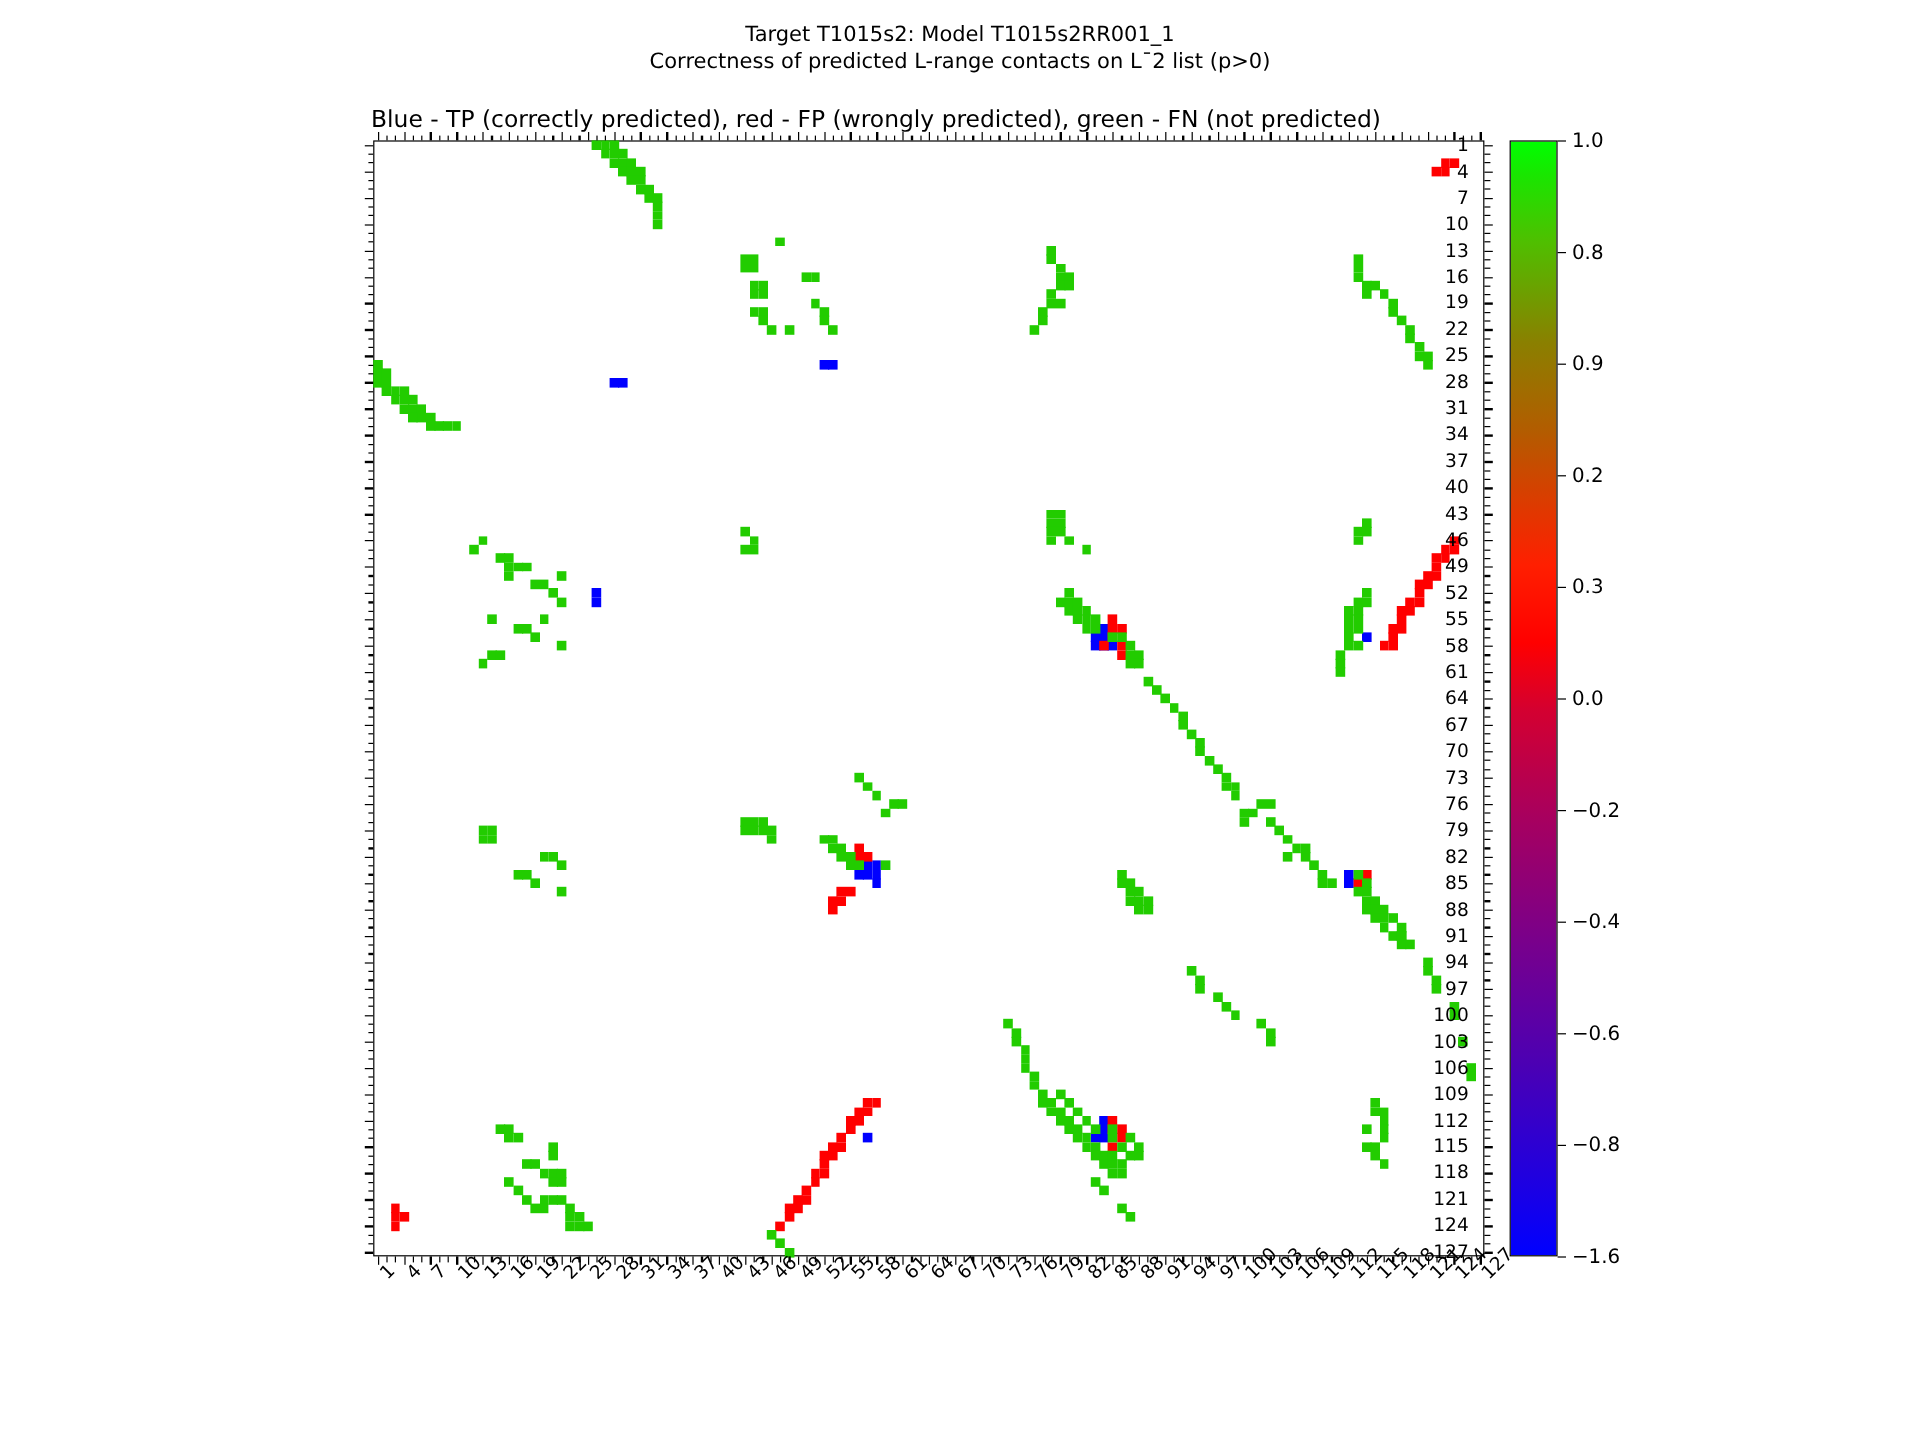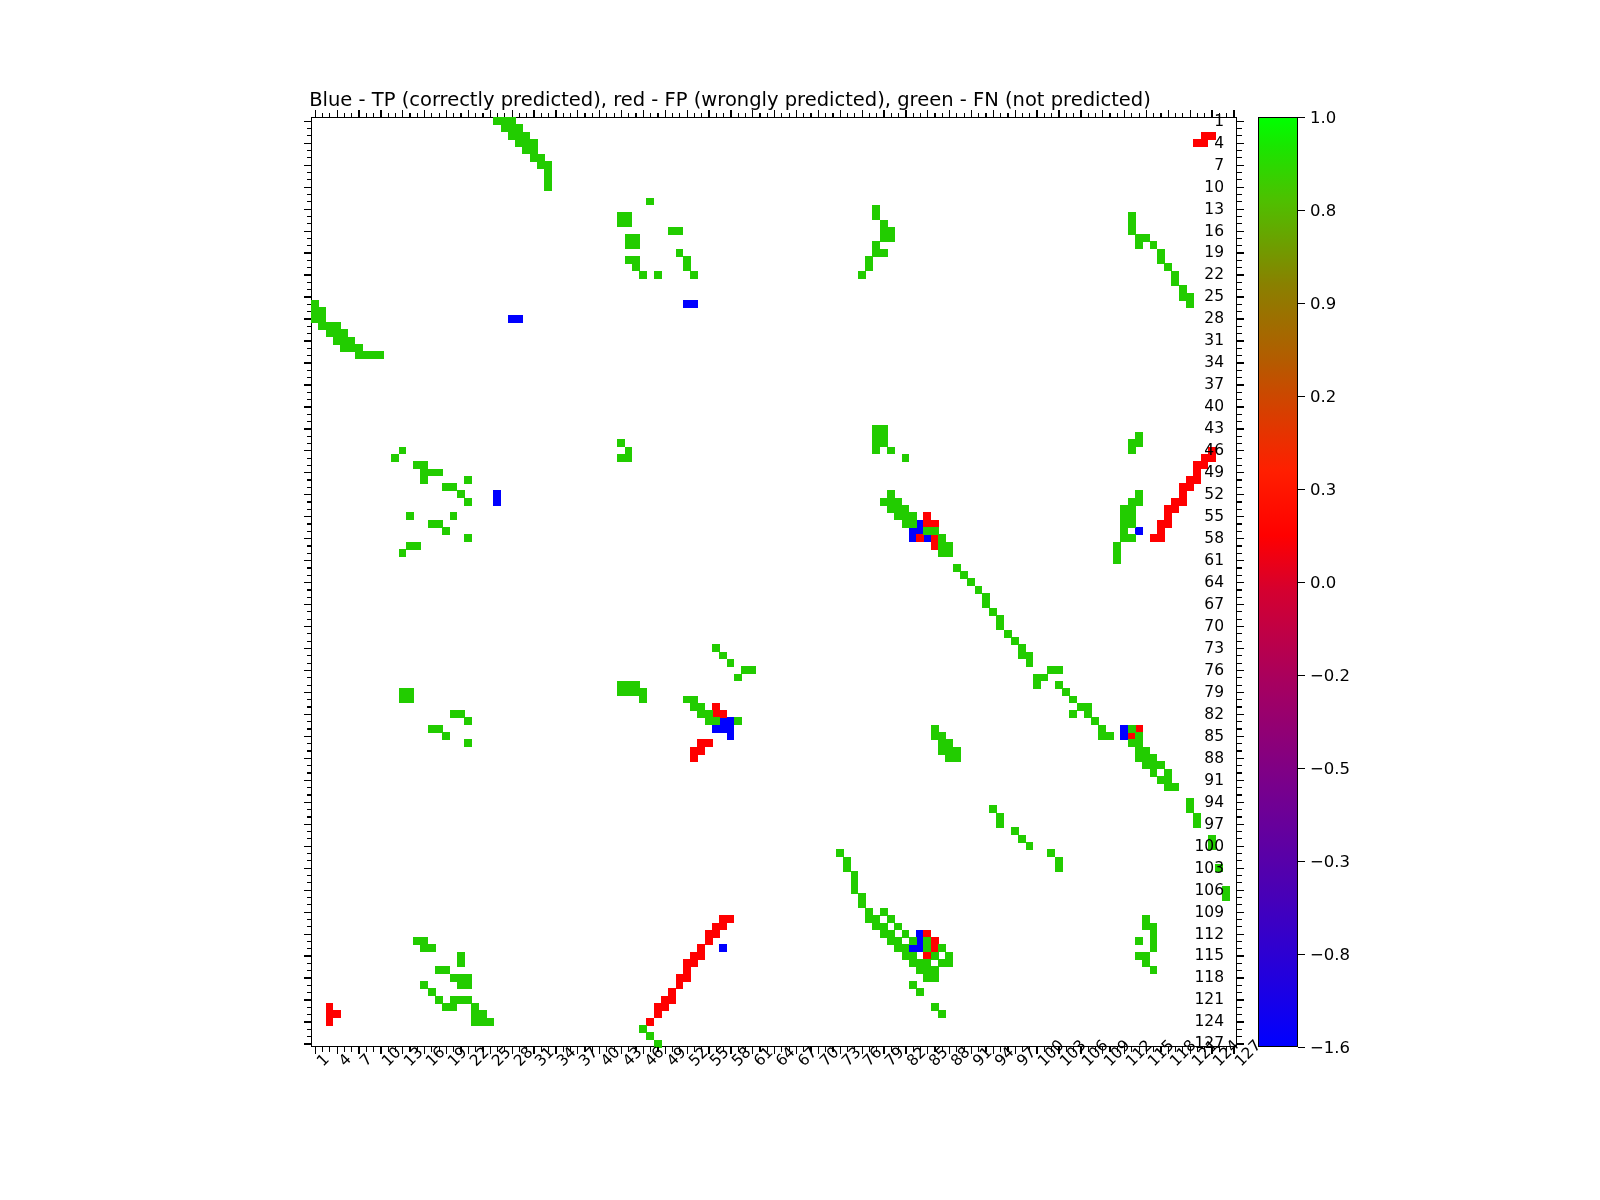--- a/index.html
+++ b/index.html
@@ -45,20 +45,22 @@
           #4fbf00 91%,
           #19e600 97%,
           #00ff00 100%);}
   .cbtick{position:absolute;left:100%;width:7px;height:1.4px;background:#000;}
   .cblabel{position:absolute;left:calc(100% + 12px);transform:translateY(-50%);font-size:16.5px;white-space:nowrap;color:#000;font-family:"DejaVu Sans",sans-serif;}
 </style>
 </head>
 <body>
 
 <div class="titles">
+  <div class="title-main">Target T1015s2: Model T1015s2RR001_1</div>
+  <div class="title-sub">Correctness of predicted L-range contacts on L¯2 list (p&gt;0)</div>
 </div>
 <div class="legend-title">Blue - TP (correctly predicted), red - FP (wrongly predicted), green - FN (not predicted)</div>
 
 <div id="plot-wrap">
   <div id="plot-frame"></div>
   <div id="cells">
       <div class="cell" style="left: 196.87px; top: 197.72px; width: 7.89px; height: 7.92px; background: rgb(0, 0, 255);"></div>
       <div class="cell" style="left: 204.16px; top: 197.72px; width: 7.89px; height: 7.92px; background: rgb(0, 0, 255);"></div>
       <div class="cell" style="left: 182.28px; top: 373.46px; width: 7.89px; height: 7.92px; background: rgb(0, 0, 255);"></div>
       <div class="cell" style="left: 182.28px; top: 380.79px; width: 7.89px; height: 7.92px; background: rgb(0, 0, 255);"></div>
@@ -1133,21 +1135,21 @@
       <div class="cblabel" style="top: 186px;">0.9</div>
       <div class="cbtick" style="top: 279px;"></div>
       <div class="cblabel" style="top: 279px;">0.2</div>
       <div class="cbtick" style="top: 372px;"></div>
       <div class="cblabel" style="top: 372px;">0.3</div>
       <div class="cbtick" style="top: 465px;"></div>
       <div class="cblabel" style="top: 465px;">0.0</div>
       <div class="cbtick" style="top: 558px;"></div>
       <div class="cblabel" style="top: 558px;">−0.2</div>
       <div class="cbtick" style="top: 651px;"></div>
-      <div class="cblabel" style="top: 651px;">−0.5</div>
+      <div class="cblabel" style="top: 651px;">−0.4</div>
       <div class="cbtick" style="top: 744px;"></div>
-      <div class="cblabel" style="top: 744px;">−0.3</div>
+      <div class="cblabel" style="top: 744px;">−0.6</div>
       <div class="cbtick" style="top: 837px;"></div>
       <div class="cblabel" style="top: 837px;">−0.8</div>
       <div class="cbtick" style="top: 930px;"></div>
       <div class="cblabel" style="top: 930px;">−1.6</div>
     </div>
 </div>
 
 </body></html>

